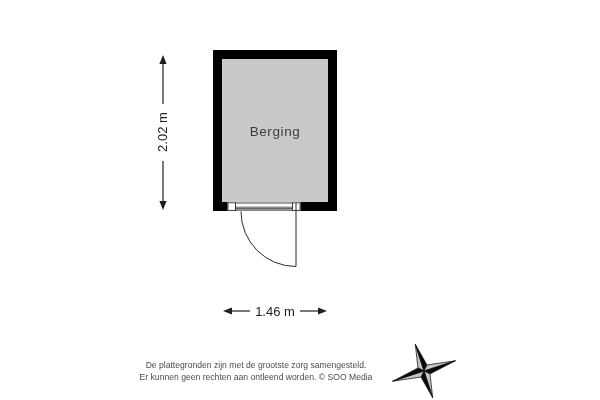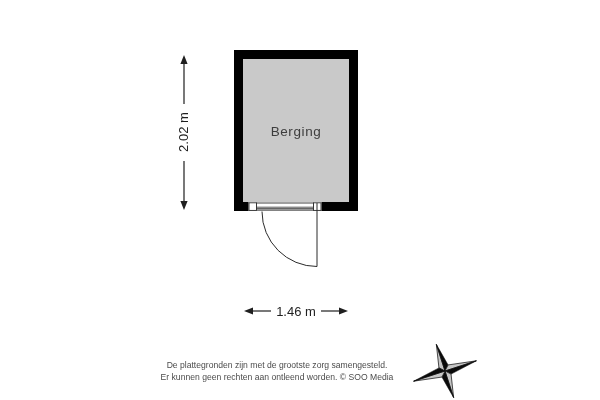--- a/index.html
+++ b/index.html
@@ -2,21 +2,20 @@
 <html><head>
 <meta charset="utf-8">
 <style>
   html,body{margin:0;padding:0;background:#ffffff;}
   .stage{
     position:relative;
     width:480px;height:400px;
     background:#ffffff;
     overflow:hidden;
     font-family:"Liberation Sans","DejaVu Sans",sans-serif;
-    margin-left:21px;
   }
   svg{display:block;}
   text{font-family:"Liberation Sans","DejaVu Sans",sans-serif;}
   .room-label{font-size:13.5px;fill:#3d3d3d;letter-spacing:.6px;}
   .dim-label{font-size:13px;fill:#1f1f1f;}
   .footer-text{font-size:8.6px;fill:#4c4c4c;}
   .wall{fill:#c9c9c9;stroke:#000000;stroke-width:9;}
   .dim-line{stroke:#1f1f1f;stroke-width:1.2;}
   .dim-arrow{fill:#1f1f1f;}
   .door-line{stroke:#2b2b2b;stroke-width:1;fill:none;}

